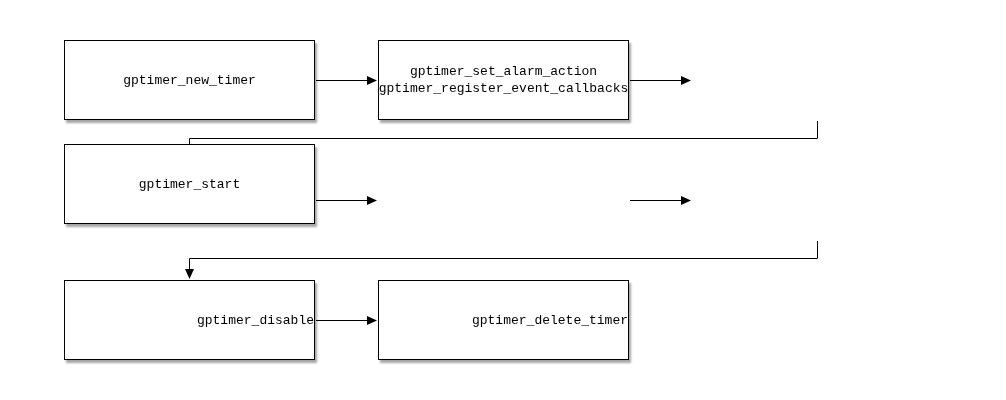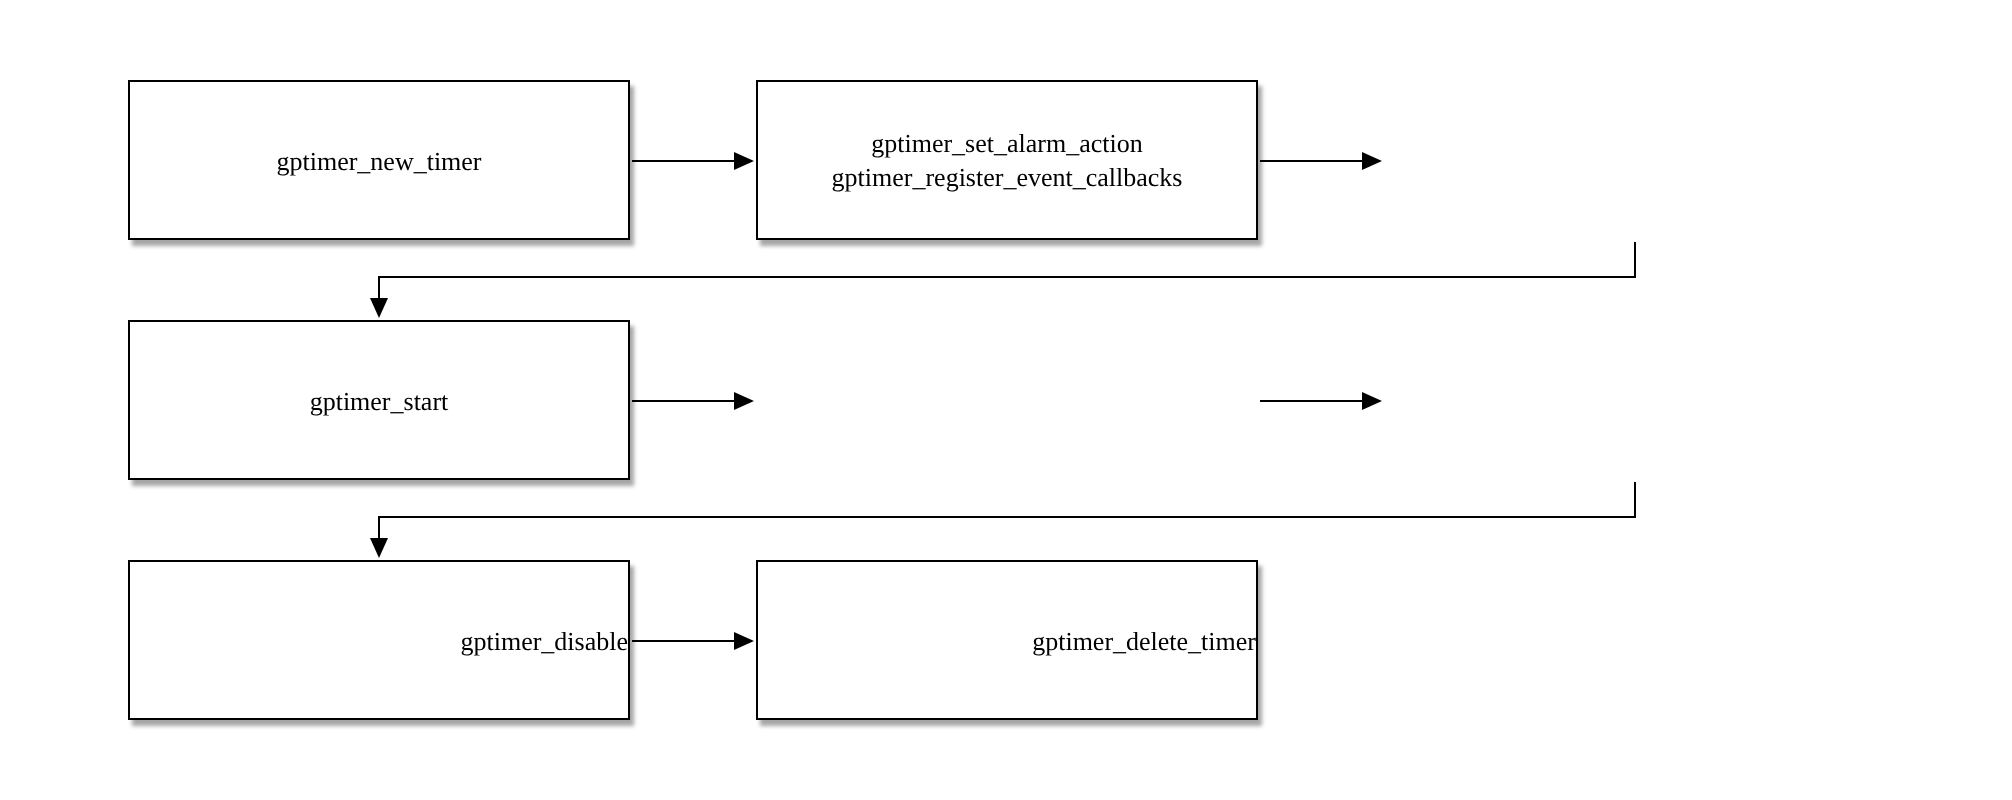--- a/index.html
+++ b/index.html
@@ -5,21 +5,21 @@
   html, body {
     margin: 0;
     padding: 0;
     background: #ffffff;
   }
   .canvas {
     position: relative;
     width: 1006px;
     height: 400px;
     background: var(--bg, #ffffff);
-    font-family: Liberation Serif, serif;
+    font-family: Liberation Mono, monospace;
     overflow: hidden;
   }
   .connector-layer {
     position: absolute;
     left: 0;
     top: 0;
     width: 1006px;
     height: 400px;
     pointer-events: none;
   }
@@ -42,21 +42,21 @@
   }
   .node.highlight {
     background: var(--highlight-fill, #ffc0cb);
     border: 1px dashed var(--node-border, #000000);
   }
   
   .col1 { left: 64px; }
   .col2 { left: 378px; }
   .col3 { left: 692px; }
   .row1 { top: 40px; }
-  .row2 { top: 160px; }
+  .row2 { top: 144px; }
   .row3 { top: 280px; align-items: flex-end; }
 </style>
 </head>
 <body>
 
 <div class="canvas">
 
   <svg class="connector-layer" width="1006" height="400" viewBox="0 0 1006 400" xmlns="http://www.w3.org/2000/svg">
     <defs>
       <marker id="arrowhead" markerUnits="userSpaceOnUse" markerWidth="11" markerHeight="10" refX="9" refY="5" orient="auto">

